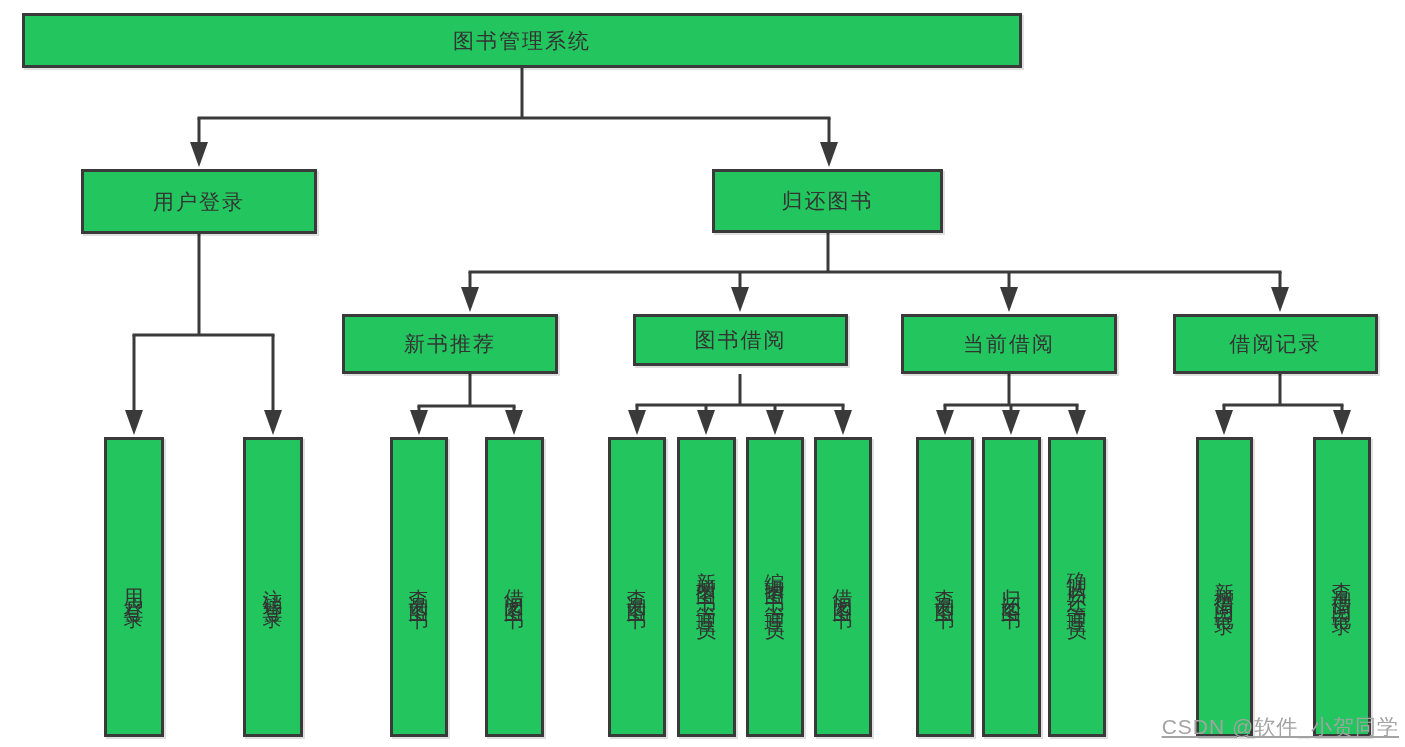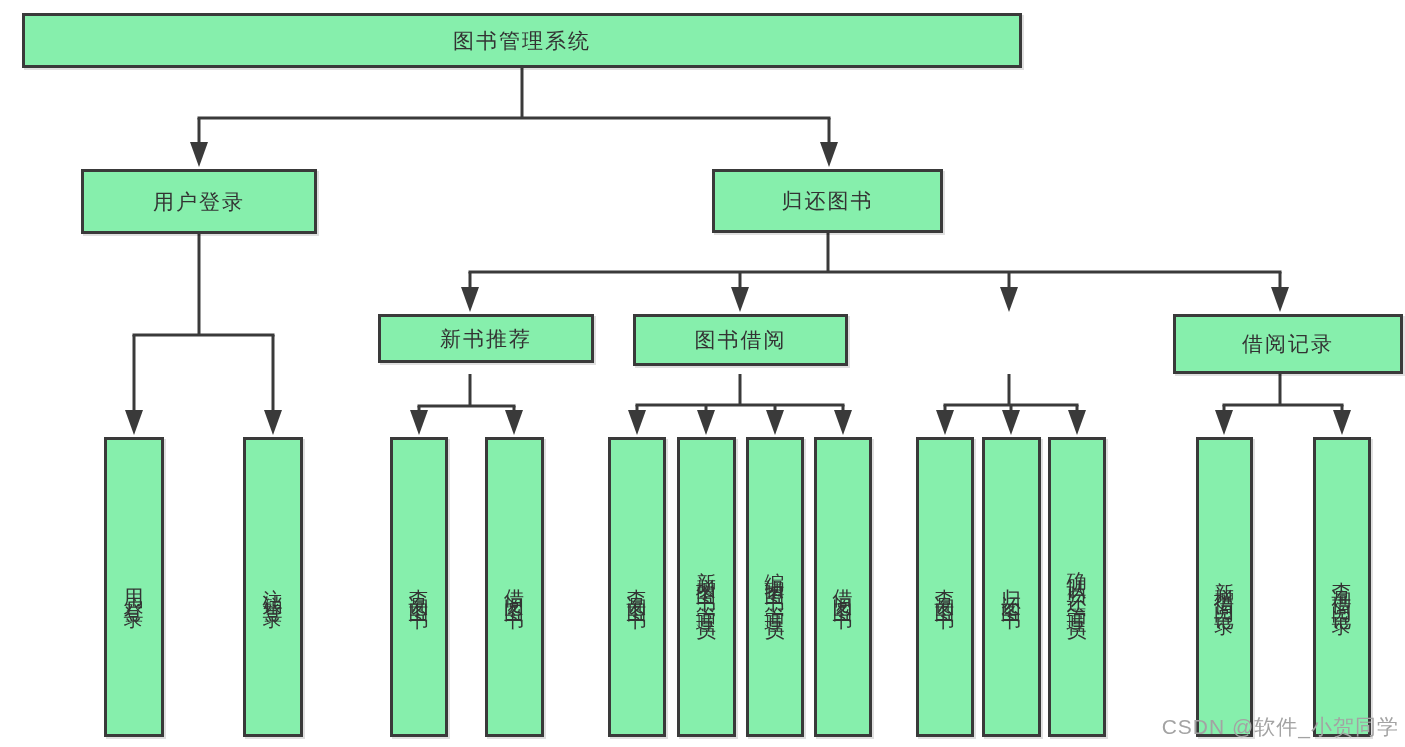--- a/index.html
+++ b/index.html
@@ -18,21 +18,21 @@
   #wires {
     position: absolute;
     left: 0;
     top: 0;
     z-index: 1;
   }
   .box {
     position: absolute;
     box-sizing: border-box;
     border: 3px solid #3a3a3a;
-    background: #86efac;
+    background: #22c55e;
     display: flex;
     align-items: center;
     justify-content: center;
     color: #333333;
     font-size: 21px;
     letter-spacing: 2px;
     z-index: 2;
     box-shadow: 2px 2px 0 rgba(0,0,0,0.12);
   }
   .vbox {
@@ -44,20 +44,21 @@
   }
   .watermark {
     position: absolute;
     right: 6px;
     bottom: 6px;
     font-size: 21px;
     color: #a3a3a3;
     letter-spacing: 1px;
     z-index: 3;
     white-space: nowrap;
+    text-decoration: underline;
   }
 </style>
 </head>
 <body>
 
 <div class="stage">
 
   <svg id="wires" width="1405" height="747" viewBox="0 0 1405 747">
       <line x1="522" y1="68" x2="522" y2="118" stroke="#3a3a3a" stroke-width="3"></line>
       <line x1="197.5" y1="118" x2="830.5" y2="118" stroke="#3a3a3a" stroke-width="3"></line>
@@ -111,23 +112,24 @@
       <polygon points="1215,410 1233,410 1224,435" fill="#3a3a3a"></polygon>
       <line x1="1342" y1="405" x2="1342" y2="414" stroke="#3a3a3a" stroke-width="3"></line>
       <polygon points="1333,410 1351,410 1342,435" fill="#3a3a3a"></polygon>
     </svg>
 
   <div class="box" style="left:22px; top:13px; width:1000px; height:55px">图书管理系统</div>
 
   <div class="box" style="left:81px; top:169px; width:236px; height:65px">用户登录</div>
   <div class="box" style="left:712px; top:169px; width:231px; height:64px">归还图书</div>
 
-  <div class="box" style="left:378px; top:314px; width:216px; height:49px">新书推荐</div>
+  <div class="box" style="left:342px; top:314px; width:216px; height:60px">新书推荐</div>
   <div class="box" style="left:633px; top:314px; width:215px; height:52px">图书借阅</div>
-  <div class="box" style="left:1173px; top:314px; width:230px; height:60px">借阅记录</div>
+  <div class="box" style="left:901px; top:314px; width:216px; height:60px">当前借阅</div>
+  <div class="box" style="left:1173px; top:314px; width:205px; height:60px">借阅记录</div>
 
   <div class="box vbox" style="left:104px; top:437px; width:60px; height:300px">用户登录</div>
   <div class="box vbox" style="left:243px; top:437px; width:60px; height:300px">注销登录</div>
 
   <div class="box vbox" style="left:390px; top:437px; width:58px; height:300px">查询图书</div>
   <div class="box vbox" style="left:485px; top:437px; width:59px; height:300px">借阅图书</div>
 
   <div class="box vbox" style="left:608px; top:437px; width:58px; height:300px">查询图书</div>
   <div class="box vbox" style="left:677px; top:437px; width:59px; height:300px">新增图书（管理员）</div>
   <div class="box vbox" style="left:746px; top:437px; width:58px; height:300px">编辑图书（管理员）</div>

